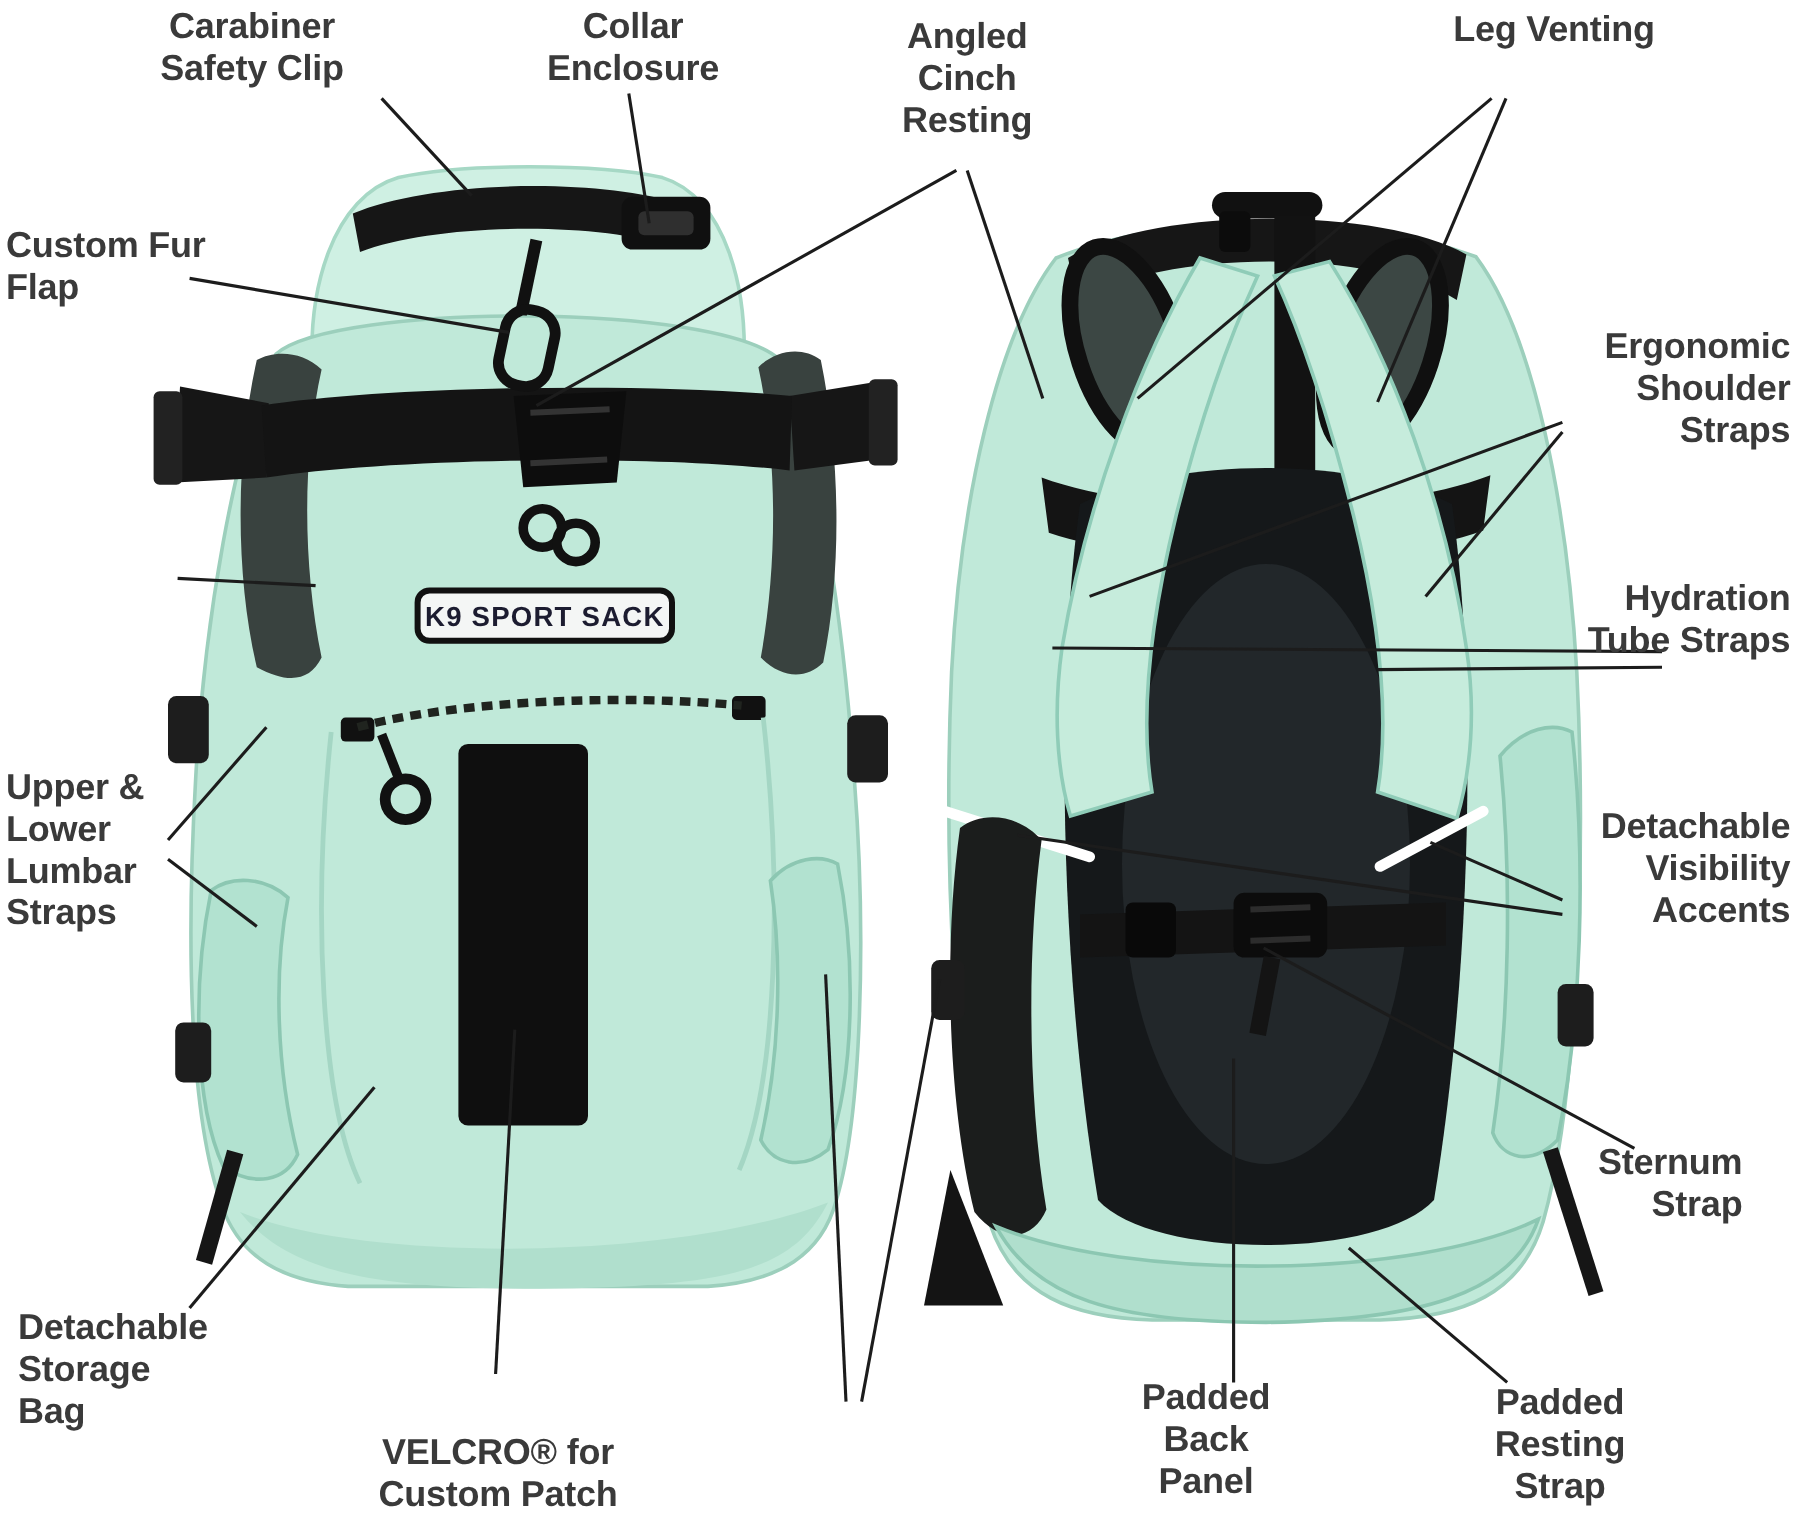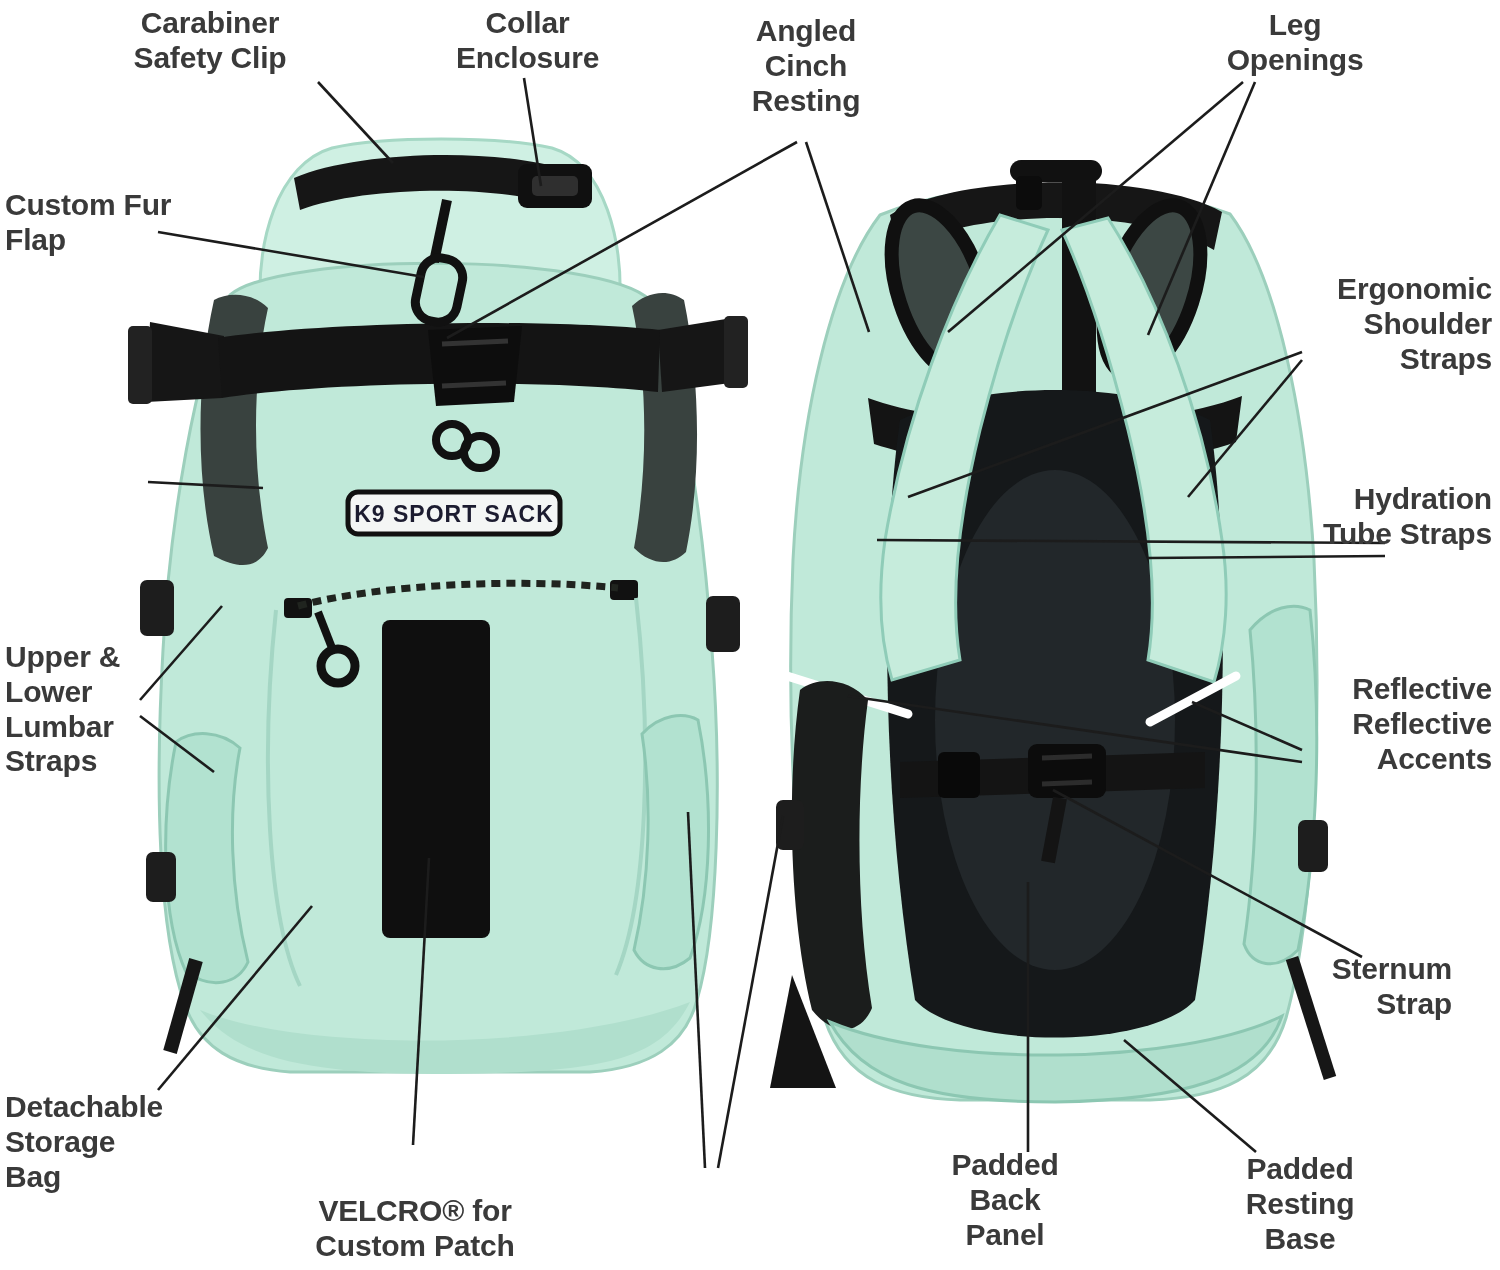--- a/index.html
+++ b/index.html
@@ -16,21 +16,21 @@
   .lbl-carabiner  {left:95px;   top:6px;    width:230px;}
   .lbl-collar     {left:440px;  top:6px;    width:175px;}
   .lbl-cinch      {left:741px;  top:14px;   width:130px;}
   .lbl-leg        {left:1205px; top:8px;    width:180px;}
   .lbl-zipper     {left:5px;    top:188px;  width:170px;}
   .lbl-shoulder   {left:1297px; top:272px;  width:195px;}
   .lbl-mesh       {left:5px;    top:416px;  width:140px;}
   .lbl-hydration  {left:1322px; top:482px;  width:170px;}
   .lbl-lumbar     {left:5px;    top:640px;  width:150px;}
   .lbl-reflective {left:1292px; top:672px;  width:200px;}
-  .lbl-storage    {left:5px;    top:1090px; width:170px;}
+  .lbl-storage    {left:15px;    top:1090px; width:170px;}
   .lbl-sternum    {left:1292px; top:952px;  width:160px;}
   .lbl-velcro     {left:315px;  top:1146px; width:200px;margin-top:48px;}
   .lbl-pockets    {left:618px;  top:1170px; width:170px;}
   .lbl-backpanel  {left:940px;  top:1148px; width:130px;}
   .lbl-restingbase{left:1215px; top:1152px; width:170px;}
 </style>
 </head>
 <body>
 
 <div class="canvas">
@@ -162,25 +162,25 @@
       <line x1="705" y1="1168" x2="688" y2="812"></line>
       <line x1="718" y1="1168" x2="783" y2="816"></line>
       <line x1="1028" y1="1152" x2="1028" y2="882"></line>
       <line x1="1256" y1="1152" x2="1124" y2="1040"></line>
     </g>
   </svg>
 
   <div class="label lbl-carabiner ta-c">Carabiner Safety Clip</div>
   <div class="label lbl-collar ta-c">Collar Enclosure</div>
   <div class="label lbl-cinch ta-c">Angled Cinch Resting</div>
-  <div class="label lbl-leg ta-c">Leg Openings</div>
+  <div class="label lbl-leg ta-c">Leg Venting</div>
   <div class="label lbl-zipper ta-l">Custom Fur Flap</div>
   <div class="label lbl-shoulder ta-r">Ergonomic Shoulder Straps</div>
   <div class="label lbl-hydration ta-r">Hydration Tube Straps</div>
   <div class="label lbl-lumbar ta-l">Upper &amp; Lower Lumbar Straps</div>
-  <div class="label lbl-reflective ta-r">Reflective Reflective Accents</div>
+  <div class="label lbl-reflective ta-r">Detachable Visibility Accents</div>
   <div class="label lbl-storage ta-l">Detachable Storage Bag</div>
   <div class="label lbl-sternum ta-r">Sternum Strap</div>
   <div class="label lbl-velcro ta-c">VELCRO® for Custom Patch</div>
   <div class="label lbl-backpanel ta-c">Padded Back Panel</div>
-  <div class="label lbl-restingbase ta-c">Padded Resting Base</div>
+  <div class="label lbl-restingbase ta-c">Padded Resting Strap</div>
 
 </div>
 
 </body></html>

